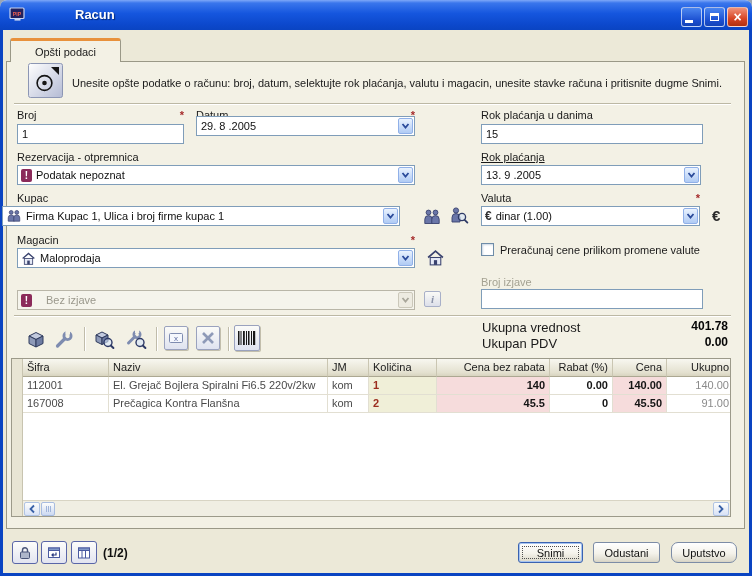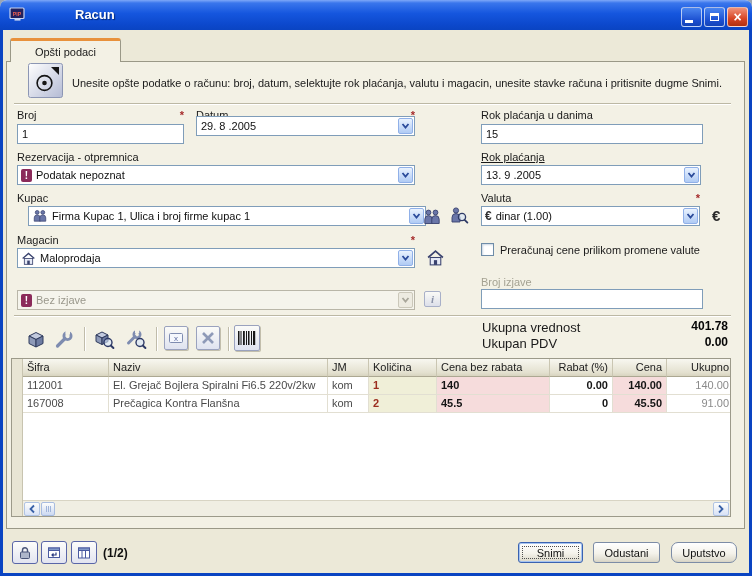--- a/index.html
+++ b/index.html
@@ -32,21 +32,21 @@
   .lblrow.gray{color:#A4A292;}
   .req{color:#A52A2A;font-weight:bold;}
   .tin{position:absolute;height:20px;box-sizing:border-box;border:1px solid #7F9DB9;background:#fff;
     font:11px "Liberation Sans",sans-serif;padding:0 4px;color:#101010;z-index:4;}
   .combo{position:absolute;height:20px;background:#fff;border:1px solid #7F9DB9;display:flex;align-items:center;box-sizing:border-box;z-index:4;cursor:default;}
   .combo .cicon{margin-left:3px;display:flex;align-items:center;}
   .combo .ctext{flex:1;font-size:11px;color:#101010;padding-left:4px;white-space:nowrap;overflow:hidden;}
   .combo .carrow{width:15px;align-self:stretch;margin:1px;background:linear-gradient(180deg,#EAF3FE,#C9DCF9 55%,#B0CBF4);
     border:1px solid #90B0E8;border-radius:2px;display:flex;align-items:center;justify-content:center;box-sizing:border-box;}
   .combo.dis{background:#F5F4EC;border-color:#B9B6A8;}
-  .combo.dis .ctext{color:#9A988C;}
+  .combo.dis .ctext{color:#9A988C;margin-left:10px;}
   .combo.dis .carrow{background:#EDEBE1;border-color:#CBC8BA;}
   .combo.dis .carrow svg path{stroke:#A8A69A;}
   .exc{width:11px;height:13px;background:#8B2A5A;border-radius:2px;color:#fff;font-weight:bold;font-size:10px;line-height:13px;text-align:center;}
   .side-ico{position:absolute;z-index:4;display:flex;align-items:center;justify-content:center;cursor:pointer;}
   .euro-big{position:absolute;left:712px;top:207px;font-size:15px;font-weight:bold;color:#2A2A2A;z-index:4;}
   .euro-in{font-size:12px;font-weight:bold;color:#303030;}
   .cb{position:absolute;left:481px;top:243px;width:13px;height:13px;background:#fff;border:1px solid #6E8CA8;
     box-shadow:inset 1px 1px 2px #C9D5E2;box-sizing:border-box;z-index:4;}
   .cb-label{position:absolute;left:500px;top:244px;font-size:11px;color:#1A1A1A;z-index:4;}
   .ibtn{position:absolute;left:424px;top:291px;width:17px;height:16px;border:1px solid #A8B0C8;border-radius:2px;
@@ -62,21 +62,21 @@
   .tot-v{position:absolute;left:620px;width:108px;text-align:right;font-size:12px;font-weight:bold;color:#050505;z-index:4;}
   
   .gridbox{position:absolute;left:11px;top:358px;width:720px;height:159px;background:#fff;border:1px solid #9C9A8A;box-sizing:border-box;z-index:4;}
   .row-strip{position:absolute;left:0;top:0;bottom:0;width:10px;background:#E8E5D4;border-right:1px solid #C8C4B0;}
   .grid{position:absolute;left:11px;top:0;right:0;bottom:16px;background:#fff;overflow:hidden;}
   .ghead,.grow{display:flex;}
   .gh-cell{background:linear-gradient(180deg,#F8F7F0,#E4E1D0 78%,#D8D4C0);border-right:1px solid #CAC6B2;border-bottom:1px solid #ACA892;
     padding:1px 4px;font-size:11px;height:15px;line-height:14px;color:#202020;box-sizing:content-box;overflow:hidden;white-space:nowrap;flex:0 0 auto;}
   .g-cell{border-right:1px solid #E2DFD2;border-bottom:1px solid #E2DFD2;padding:1px 4px;height:15px;line-height:14px;
     font-size:11px;background:#fff;color:#4A4A4A;overflow:hidden;white-space:nowrap;box-sizing:content-box;flex:0 0 auto;}
-  .w0{width:77px}.w1{width:210px}.w2{width:32px}.w3{width:59px;text-align:left}.w4{width:104px;}
+  .w0{width:77px}.w1{width:210px}.w2{width:32px}.w3{width:59px;text-align:left}.w4{width:104px;text-align:right}
   .w5{width:54px;text-align:right}.w6{width:45px;text-align:right}.w7{width:58px;text-align:right}
   .cell-qty{background:#F0EFD8;color:#9B2D1F;font-weight:bold;}
   .cell-cbr,.cell-cena{background:#F6DCDC;color:#141414;font-weight:bold;}
   .cell-rab{color:#141414;font-weight:bold;}
   .cell-uk{color:#8A8A8A;}
   .hscroll{position:absolute;left:11px;right:0;bottom:0;height:16px;background:#F0EEE3;display:flex;align-items:center;border-top:1px solid #D8D4C4;box-sizing:border-box;}
   .sbtn{width:16px;height:14px;margin:0 1px;background:linear-gradient(180deg,#FDFDFB,#D8E2F6);border:1px solid #B0C4E4;border-radius:2px;
     display:flex;align-items:center;justify-content:center;box-sizing:border-box;}
   .sthumb{width:14px;height:14px;background:linear-gradient(180deg,#FDFDFB,#CCD9F2);border:1px solid #A8BCE0;border-radius:2px;
     display:flex;align-items:center;justify-content:center;gap:1px;box-sizing:border-box;}
@@ -189,21 +189,21 @@
     <span class="carrow">
         <svg width="9" height="6">
           <path d="M1.5 1 L4.5 4.5 L7.5 1" stroke="#2A4A9A" stroke-width="1.8" fill="none"></path>
         </svg>
       </span>
   </div>
 
   <div class="lblrow" style="left:17px;top:192px;width:398px;">
     <span>Kupac</span>
   </div>
-  <div class="combo" style="left:28px;top:206px;width:398px;">
+  <div class="combo" style="left:2px;top:206px;width:398px;">
     <span class="cicon">
       <svg width="16" height="16" viewBox="0 0 20 20">
           <g fill="#6A76A8" stroke="#39426E" stroke-width="0.9">
         <circle cx="6.5" cy="5.5" r="2.4"></circle>
             <path d="M2.8 16.5 v-4.2 a3.7 3.7 0 0 1 7.4 0 v4.2 z"></path>
         <circle cx="13.5" cy="5.5" r="2.4"></circle>
             <path d="M9.8 16.5 v-4.2 a3.7 3.7 0 0 1 7.4 0 v4.2 z"></path>
           </g>
         </svg>
     </span>

